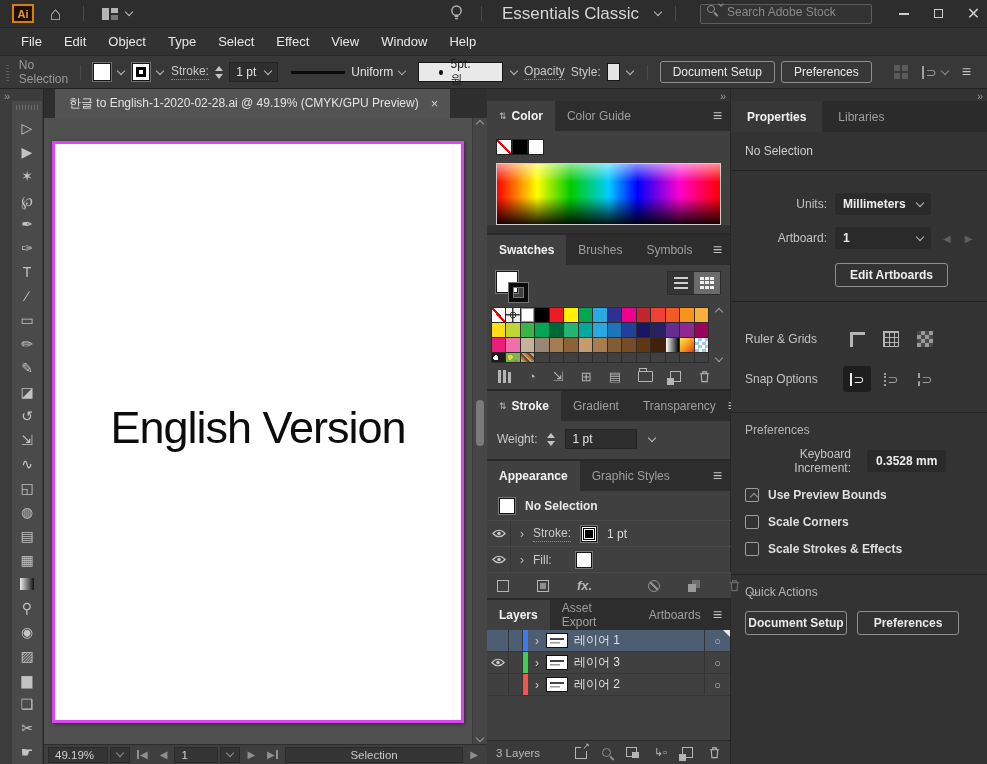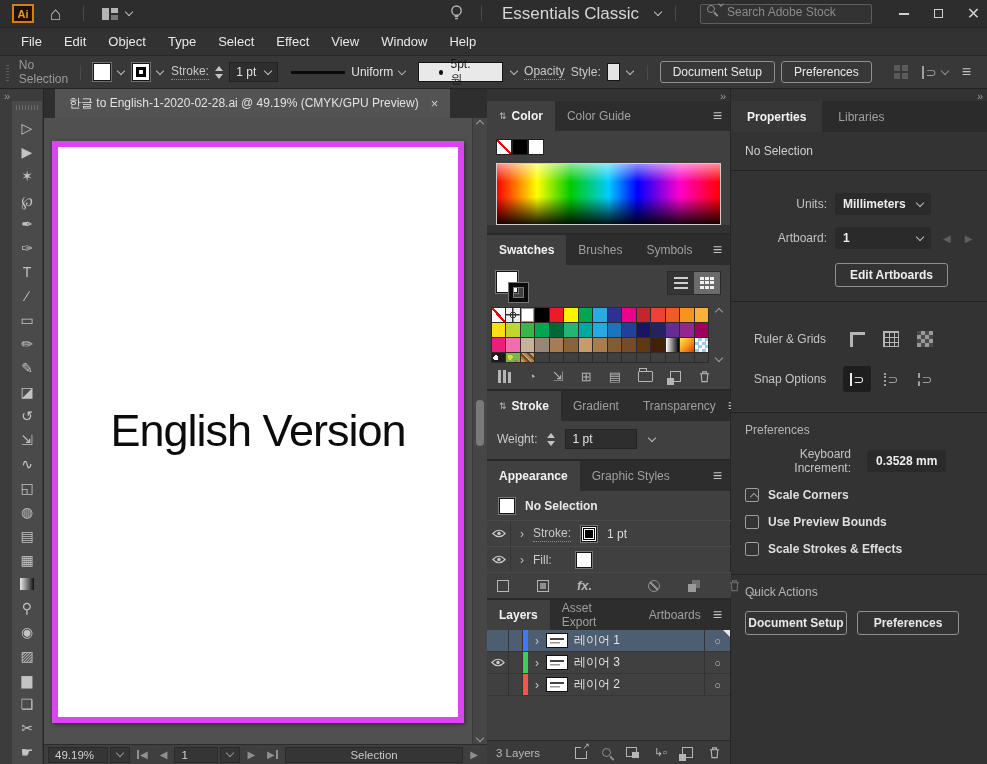--- a/index.html
+++ b/index.html
@@ -58,21 +58,21 @@
   .toolstrip{margin-left:12px;width:30px;background:#4a4a4a;height:663px;display:flex;flex-direction:column;align-items:center;padding-top:2px}
   .toolgrip{width:22px;height:5px;background:repeating-linear-gradient(90deg,#6b6b6b 0 1px,transparent 1px 3px);margin:2px 0 6px}
   .tool{height:24px;width:100%;display:flex;align-items:center;justify-content:center;color:#c3c3c3;font-size:14px}
   .tool-grad{width:14px;height:12px;background:linear-gradient(to right,#e8e8e8,#111)}
   
   .docarea{width:443px;display:flex;flex-direction:column;flex:none;background:#505050}
   .tabbar{height:29px;background:#2e2e2e;display:flex;align-items:flex-end}
   .doctab{height:29px;background:#535353;display:flex;align-items:center;gap:12px;padding:0 12px 0 14px;font-size:12px;color:#e2e2e2;margin-left:11px}
   .doctab .x{color:#cfcfcf;font-size:13px}
   .canvas{position:relative;flex:1;background:#505050;overflow:hidden}
-  .artboard{position:absolute;left:8px;top:23px;width:412px;height:582px;background:#fff;border:6px solid #d946ef;box-shadow:1px 1px 4px rgba(0,0,0,.45)}
+  .artboard{position:absolute;left:8px;top:23px;width:412px;height:582px;background:#fff;border:3px solid #d946ef;box-shadow:1px 1px 4px rgba(0,0,0,.45)}
   .ab-text{position:absolute;width:100%;top:258px;text-align:center;color:#0c0c0c;font-size:45px;letter-spacing:-1px;font-family:"Liberation Sans",sans-serif}
   .vscroll{position:absolute;right:0;top:0;bottom:0;width:15px;background:#464646;border-left:1px solid #3a3a3a;display:flex;flex-direction:column;align-items:center;justify-content:space-between;padding:3px 0}
   .vthumb{position:absolute;right:3px;top:282px;width:8px;height:46px;border-radius:4px;background:#7a7a7a}
   .scr-chev{width:6px;height:6px;border-right:1.5px solid #9c9c9c;border-bottom:1.5px solid #9c9c9c}
   .scr-chev.up{transform:rotate(-135deg)}
   .scr-chev.down{transform:rotate(45deg)}
   
   .statusbar{height:20px;background:#3f3f3f;border-top:1px solid #2c2c2c;display:flex;align-items:center;padding:0 4px;gap:2px;font-size:11.5px}
   .sb-field{height:16px;background:#353535;border:1px solid #2a2a2a;display:flex;align-items:center;padding:0 6px;color:#d0d0d0;gap:6px}
   .sb-nav{color:#8f8f8f;font-size:10px;padding:0 5px;display:flex;align-items:center;gap:1px}
@@ -174,21 +174,21 @@
   .rbody{background:#333;flex:1;padding:0 0 10px}
   .rsection{padding:10px 14px;border-bottom:1px solid #232323}
   .rsec-title{color:#b5b5b5;margin-bottom:2px}
   .rrow{display:flex;align-items:center;margin-top:12px}
   .rlabel{width:82px;text-align:right;color:#c3c3c3;margin-right:8px;flex:none}
   .dd{height:22px;background:#2a2a2a;border-radius:3px;display:flex;align-items:center;padding:0 8px;color:#ededed;font-weight:bold;gap:6px;width:96px}
   .dd .chev{margin-left:auto}
   .navarrs{display:flex;gap:14px;margin-left:12px;color:#5f5f5f;font-size:10px}
   .editab{margin:14px 0 4px 90px;border:1px solid #8f8f8f;border-radius:3px;color:#ededed;font-weight:bold;background:transparent;padding:4px 14px;font-size:12px}
   .iconrow{display:flex;align-items:center;margin:14px 0 4px}
-  .iconrow .rlabel{text-align:center;width:90px}
+  .iconrow .rlabel{text-align:left;width:90px}
   .ibtn{width:28px;height:26px;border-radius:3px;display:flex;align-items:center;justify-content:center;margin-right:6px}
   .ibtn.pressed{background:#1e1e1e}
   .ic-ruler{width:15px;height:15px;border-left:3px solid #b5b5b5;border-top:3px solid #b5b5b5}
   .ic-grid16{width:16px;height:16px;border:1px solid #b5b5b5;background:linear-gradient(#b5b5b5 1px,transparent 1px) 0 0/100% 5px,linear-gradient(90deg,#b5b5b5 1px,transparent 1px) 0 0/5px 100%}
   .ic-checker{width:16px;height:16px;background:repeating-conic-gradient(#9a9a9a 0 25%,#4a4a4a 0 50%) 0 0/8px 8px}
   .ic-guides{width:16px;height:16px;background:
       linear-gradient(#dedede,#dedede) 0 4px/16px 2px no-repeat,
       linear-gradient(#dedede,#dedede) 0 9px/16px 2px no-repeat,
       linear-gradient(#dedede,#dedede) 4px 0/2px 16px no-repeat}
   .ic-guides.dimg{background:
@@ -783,25 +783,25 @@
       <div class="rsection" style="padding-bottom:18px">
         <div class="rsec-title">Preferences</div>
         <div class="rrow" style="margin-top:10px">
           <span class="rlabel" style="width:106px">Keyboard Increment:</span>
           <span class="kifield">
             <span>0.3528 mm</span>
           </span>
         </div>
         <div class="chkrow">
           <span class="chk"></span>
-          <span class="chklbl">Scale Corners</span>
+          <span class="chklbl">Use Preview Bounds</span>
         </div>
         <div class="chkrow">
           <span class="chk"></span>
-          <span class="chklbl">Use Preview Bounds</span>
+          <span class="chklbl">Scale Corners</span>
         </div>
         <div class="chkrow">
           <span class="chk"></span>
           <span class="chklbl">Scale Strokes &amp; Effects</span>
         </div>
       </div>
       <div class="rsection" style="border-bottom:none">
         <div class="rsec-title">Quick Actions</div>
         <div class="qabtns">
           <button class="obtn">Document Setup</button>

